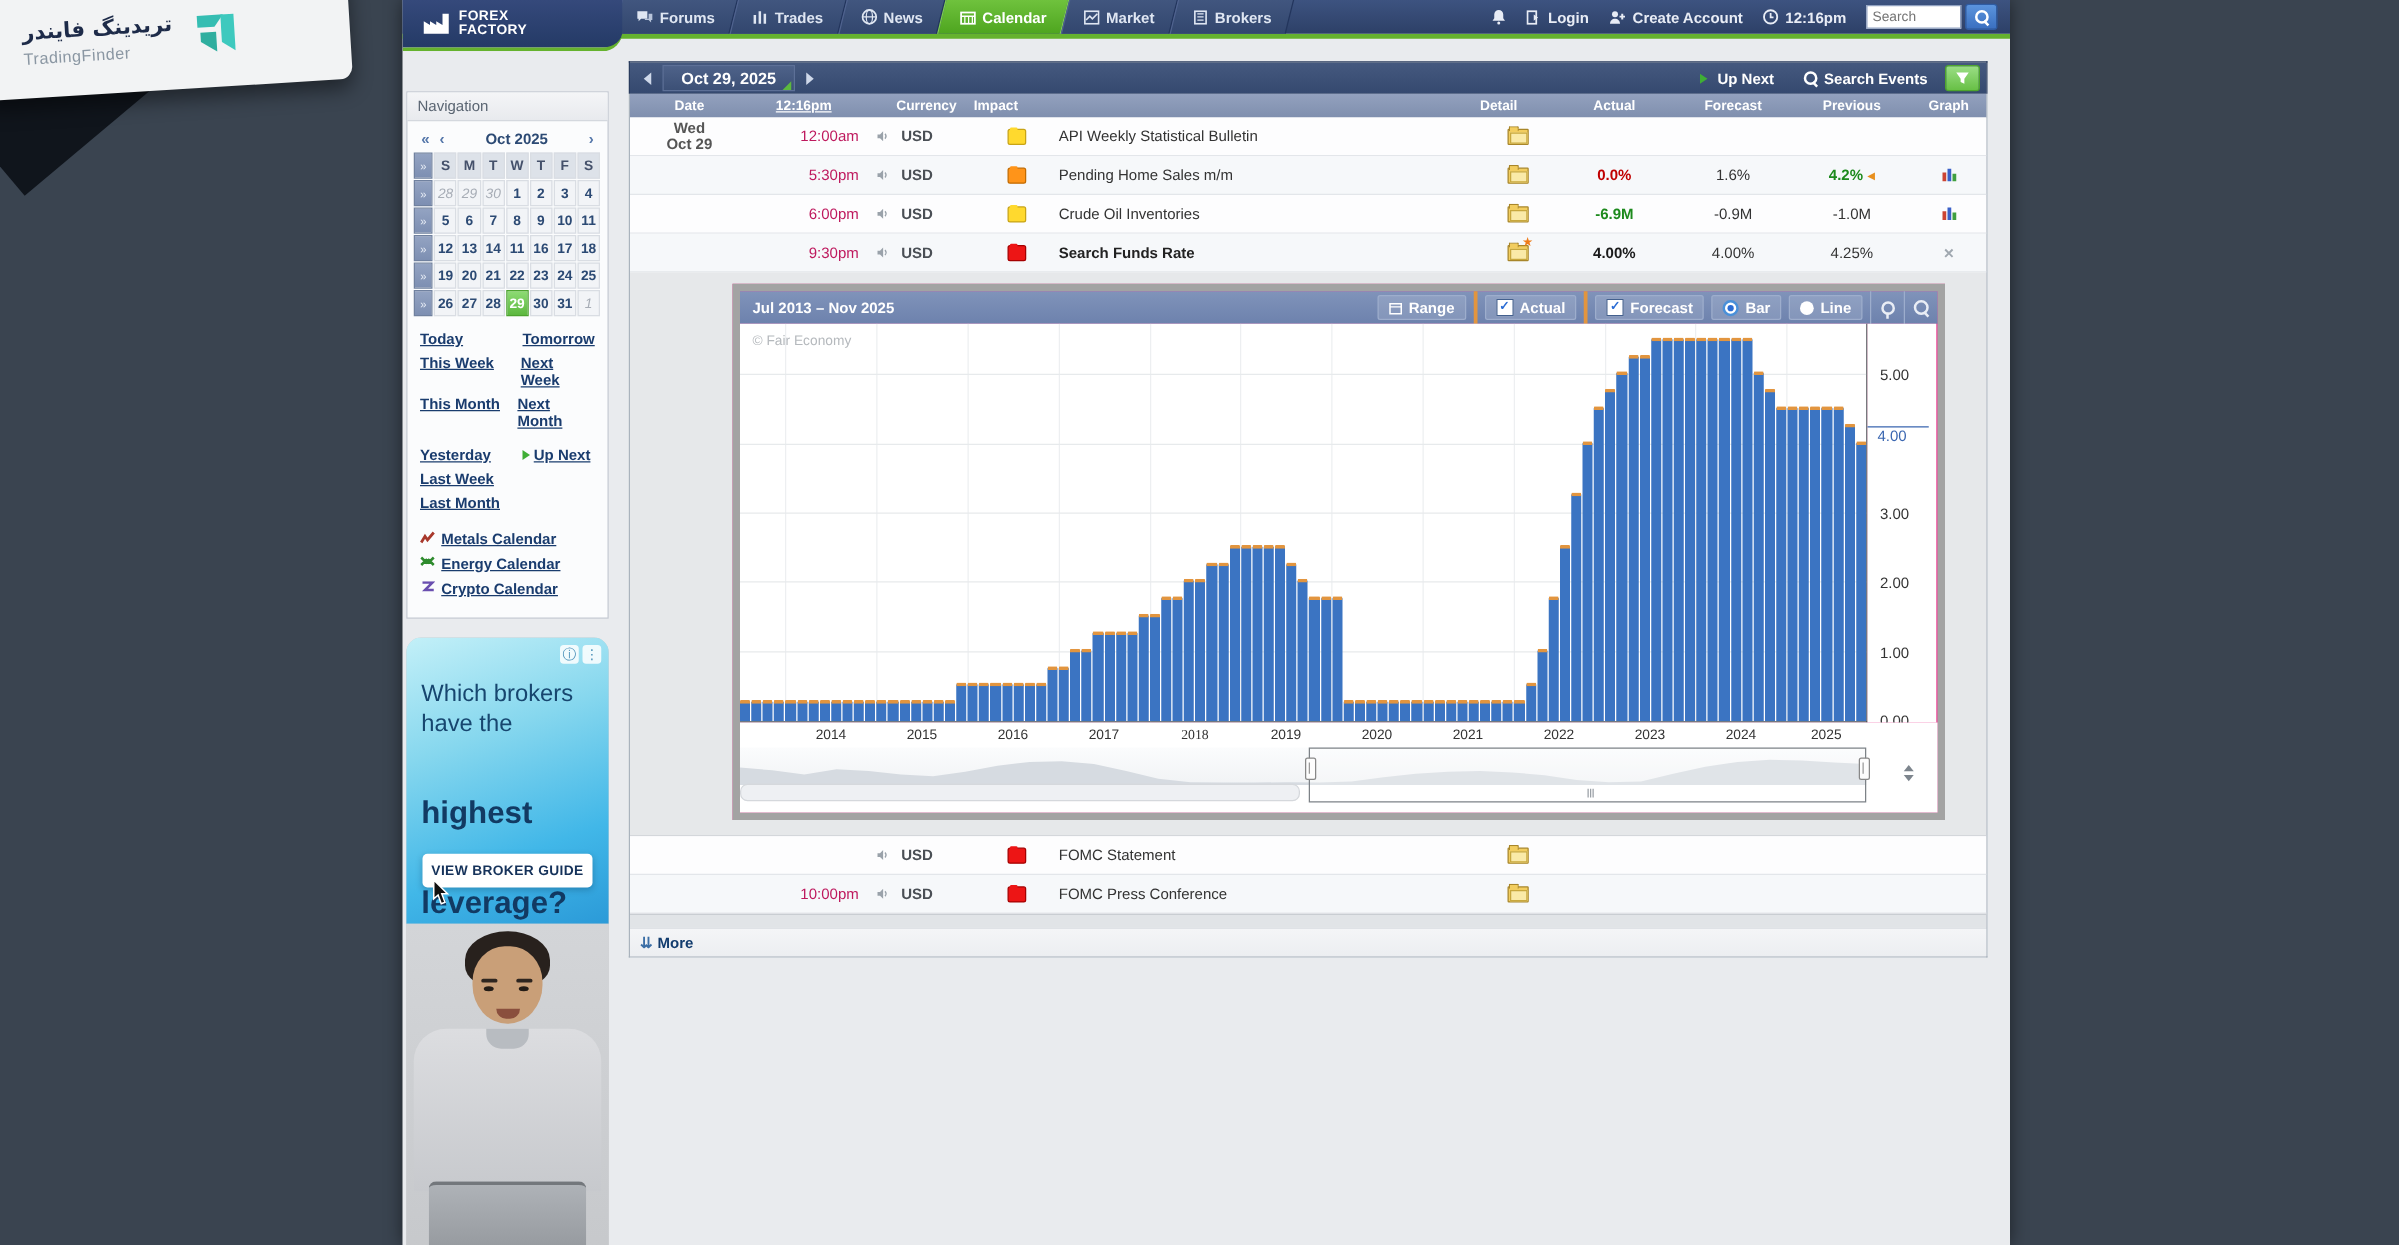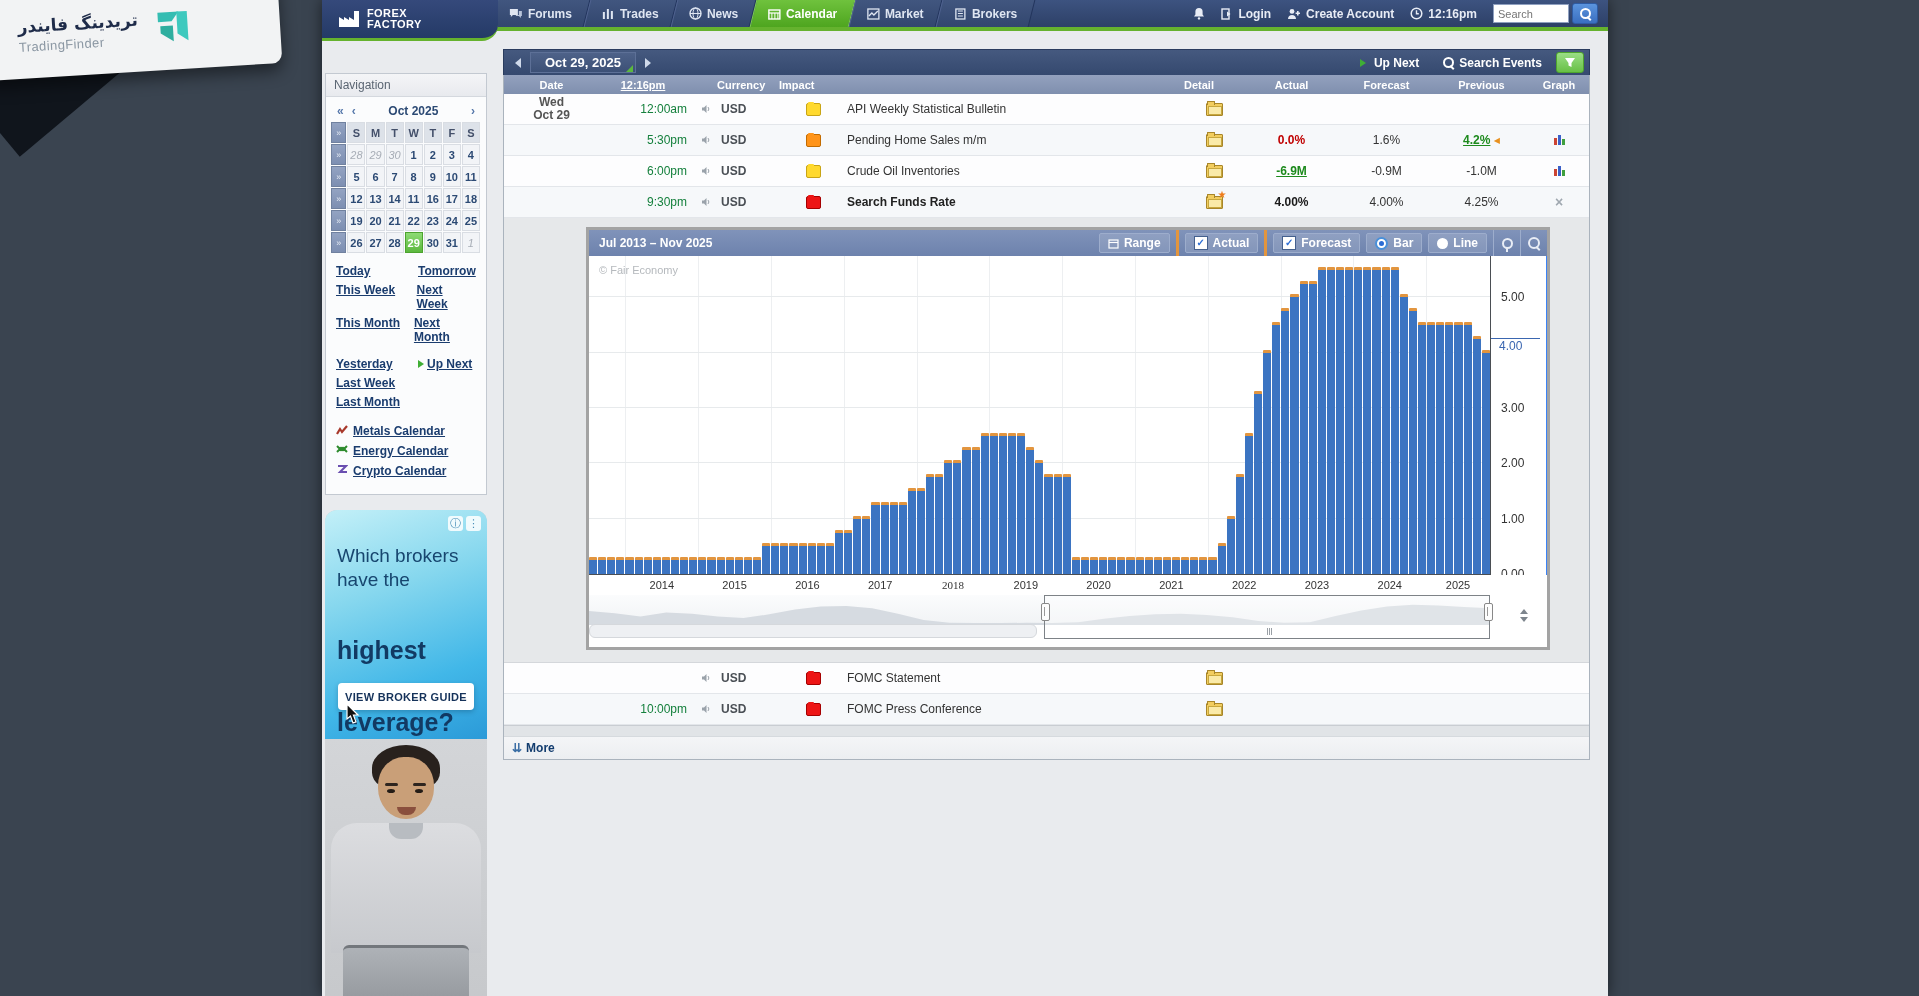--- a/index.html
+++ b/index.html
@@ -76,35 +76,35 @@
   .datechip::after{content:"";position:absolute;right:2px;bottom:0;width:0;height:0;border-left:7px solid transparent;border-bottom:7px solid #5cb83e;}
   .datebar .right{position:absolute;right:5px;display:flex;align-items:center;gap:4px;}
   .dbbtn{display:flex;align-items:center;gap:5px;color:#fff;font-size:12px;font-weight:bold;padding:3px 10px;cursor:pointer;}
   .filterbtn{width:26px;height:19px;background:linear-gradient(#9ade85,#68c046);border:1px solid #4ea52d;border-radius:3px;display:flex;align-items:center;justify-content:center;cursor:pointer;}
   
   .tablewrap{border:1px solid #aab3bd;border-top:none;background:#fdfdfe;}
   .thead{display:flex;align-items:center;height:19px;background:linear-gradient(#93a1be,#7f8fae);color:#fff;font-size:11px;font-weight:bold;}
   .trow{display:flex;align-items:center;height:30px;border-bottom:1px solid #e3e6ea;font-size:12px;color:#333;background:#fdfdfe;}
   .trow.alt{background:#f6f8fa;}
   .c-date{width:95px;text-align:center;}
-  .c-time{width:88px;text-align:right;padding-right:4px;color:#15803d;}
+  .c-time{width:88px;text-align:right;padding-right:4px;color:#be185d;}
   .thead .c-time{color:#fff;text-decoration:underline;text-align:center;padding-right:0;cursor:pointer;}
   .c-spk{width:30px;display:flex;justify-content:center;}
   .c-cur{width:62px;font-weight:bold;color:#4a4f55;}
   .c-imp{width:60px;display:flex;justify-content:center;}
   .thead .c-cur,.thead .c-imp{color:#fff;display:block;text-align:left;}
   .c-title{flex:1;padding-left:4px;}
   .c-title.b{font-weight:bold;color:#222;}
   .c-det{width:60px;display:flex;justify-content:center;}
   .thead .c-det{display:block;}
   .c-act,.c-for,.c-prev{width:95px;text-align:center;}
   .c-graph{width:60px;display:flex;justify-content:center;}
   .thead .c-graph{display:block;text-align:center;}
   .val-bad{color:#c00000;font-weight:bold;}
-  .val-good{color:#1d8a1d;font-weight:bold;text-decoration:underline;}
+  .val-good{color:#1d8a1d;font-weight:bold;}
   .val-neutral{color:#1a1a1a;font-weight:bold;}
   .datecell{line-height:13px;font-weight:bold;color:#555;}
   .rev{color:#e8901e;font-size:8px;vertical-align:middle;}
   
   .imp{position:relative;width:13px;height:11px;border-radius:2px;display:inline-block;}
   .imp::before{content:"";position:absolute;top:-2px;left:1px;width:6px;height:3px;border-radius:1px 1px 0 0;background:inherit;}
   .imp.yellow{background:#ffd92e;border:1px solid #c8a416;}
   .imp.orange{background:#ff9419;border:1px solid #c26b00;}
   .imp.red{background:#ed1515;border:1px solid #a50000;}
   .folder{position:relative;width:15px;height:11px;background:#f2cd5f;border:1px solid #a8862a;border-radius:1px;cursor:pointer;}
@@ -112,21 +112,21 @@
   .folder::after{content:"";position:absolute;left:1px;top:2px;width:12px;height:7px;background:#faeaa8;border:1px solid #c8a83e;}
   .folder .star{position:absolute;top:-7px;right:-5px;color:#ef7c1a;font-size:10px;line-height:10px;}
   .gicon{display:flex;align-items:flex-end;gap:1px;cursor:pointer;}
   .gicon i{width:3px;display:block;}
   .gicon .r{height:7px;background:#cc4433;}
   .gicon .b{height:10px;background:#3a60c8;}
   .gicon .g{height:6px;background:#3f9f3f;}
   .collapse{color:#a0a8b0;font-size:14px;font-weight:bold;cursor:pointer;line-height:14px;}
   
   .chartrow{background:#e6e8ea;border-bottom:1px solid #d4d7db;padding:9px 0 12px 82px;}
-  .chart-panel{width:958px;background:#3b82f6;border:3px solid #a3a3a3;}
+  .chart-panel{width:958px;background:#ec4899;border:6px solid #a3a3a3;}
   .chart-head{height:26px;background:linear-gradient(#8093ba,#6d82ad);display:flex;align-items:center;color:#fff;font-size:12px;font-weight:bold;}
   .ch-title{flex:1;padding-left:10px;}
   .chip{display:flex;align-items:center;gap:5px;background:rgba(255,255,255,.14);border:1px solid #9dadcc;border-radius:2px;padding:2px 8px;margin-right:6px;cursor:pointer;}
   .osep{width:3px;height:26px;background:#e2953f;margin-right:6px;}
   .cb{width:12px;height:12px;background:#fff;border:1px solid #44608e;display:flex;align-items:center;justify-content:center;color:#2b6cd4;font-size:10px;font-weight:bold;line-height:10px;}
   .radio{width:11px;height:11px;border-radius:50%;background:#fff;position:relative;display:inline-block;}
   .radio.on{border:2px solid #4a90d9;width:9px;height:9px;}
   .radio.on::after{content:"";position:absolute;left:2px;top:2px;width:5px;height:5px;border-radius:50%;background:#2b6cd4;}
   .sqbtn{width:26px;height:26px;border-left:1px solid #9dadcc;display:flex;align-items:center;justify-content:center;cursor:pointer;}
   .pinicon{width:7px;height:7px;border:2px solid #e9edf5;border-radius:50%;position:relative;display:inline-block;}

